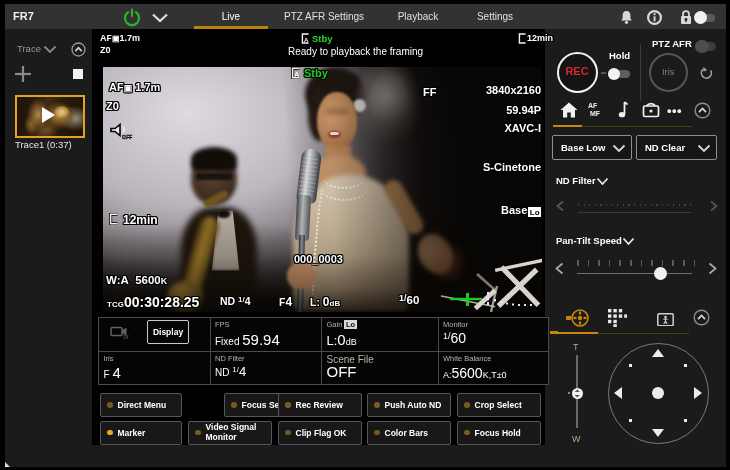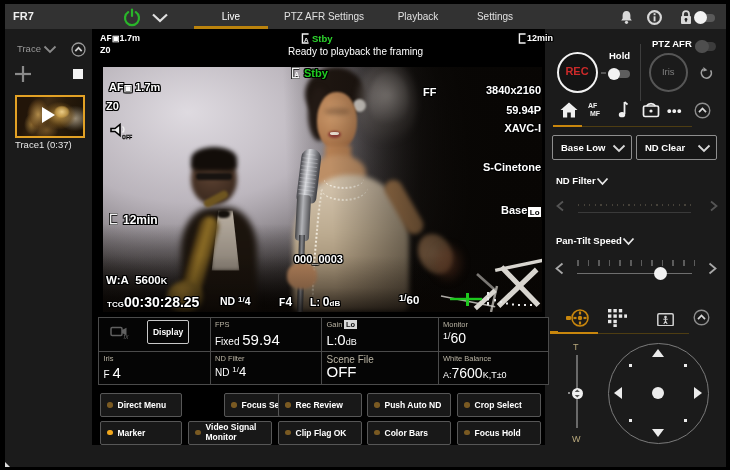--- a/index.html
+++ b/index.html
@@ -236,21 +236,21 @@
 <div class="abs" style="left:326.5px;top:331px;color:#fff;font-size:13px;">L:<span style="font-size:15px;">0</span><span style="font-size:9px;">dB</span></div>
 <div class="abs" style="left:443px;top:319.5px;font-size:7.5px;color:#bab4a4;">Monitor</div>
 <div class="abs" style="left:443px;top:330px;color:#fff;font-size:9px;"><span style="vertical-align:4px;">1/</span><span style="font-size:14px;">60</span></div>
 <div class="abs" style="left:103.5px;top:353.5px;font-size:7.5px;color:#bab4a4;">Iris</div>
 <div class="abs" style="left:103.5px;top:364px;color:#fff;font-size:10px;">F <span style="font-size:15px;">4</span></div>
 <div class="abs" style="left:215px;top:353.5px;font-size:7.5px;color:#bab4a4;">ND Filter</div>
 <div class="abs" style="left:215px;top:364px;color:#fff;font-size:10px;">ND <span style="font-size:8px;vertical-align:4px;">1/</span><span style="font-size:13px;">4</span></div>
 <div class="abs" style="left:326.5px;top:353.5px;font-size:10px;color:#bab4a4;">Scene File</div>
 <div class="abs" style="left:326.5px;top:363px;color:#fff;font-size:15px;">OFF</div>
 <div class="abs" style="left:443px;top:353.5px;font-size:7.5px;color:#bab4a4;">White Balance</div>
-<div class="abs" style="left:443px;top:364.5px;color:#fff;font-size:9px;">A:<span style="font-size:14px;">7600</span>K,T±0</div>
+<div class="abs" style="left:443px;top:364.5px;color:#fff;font-size:9px;">A:<span style="font-size:14px;">5600</span>K,T±0</div>
 
 <div class="abs" style="left:549.5px;top:331px;width:8px;height:2.5px;background:#c8860d;"></div>
 
 <div class="btn" style="left:100px;top:393px;width:82px;height:24px;"><span class="dot"></span>Direct Menu</div>
 <div class="btn" style="left:188px;top:393px;width:83.5px;height:24px;margin-left:36px;"><span class="dot"></span>Focus Setting</div>
 <div class="btn" style="left:278px;top:393px;width:83.5px;height:24px;"><span class="dot"></span>Rec Review</div>
 <div class="btn" style="left:367px;top:393px;width:83.5px;height:24px;"><span class="dot"></span>Push Auto ND</div>
 <div class="btn" style="left:457px;top:393px;width:84px;height:24px;"><span class="dot"></span>Crop Select</div>
 <div class="btn" style="left:100px;top:420.5px;width:82px;height:24px;"><span class="dot" style="background:#f2a81d;"></span>Marker</div>
 <div class="btn" style="left:188px;top:420.5px;width:83.5px;height:24px;line-height:1.15;">

